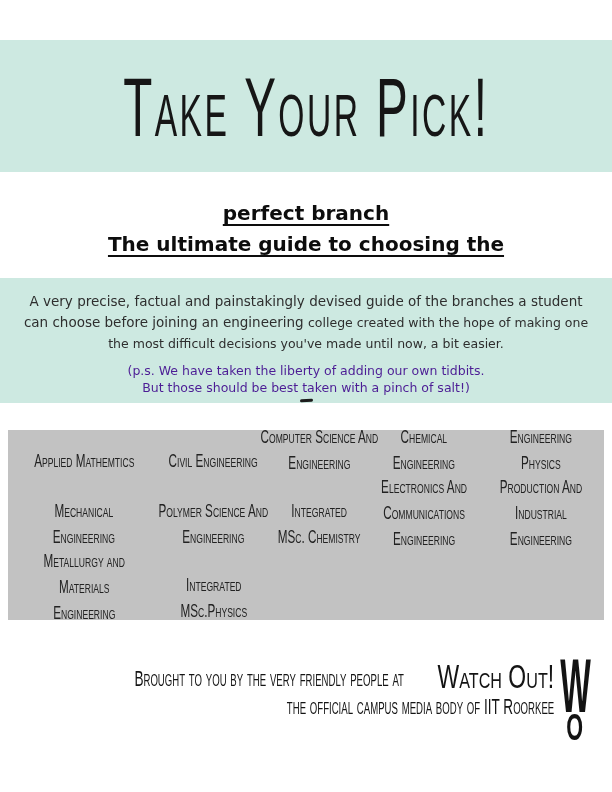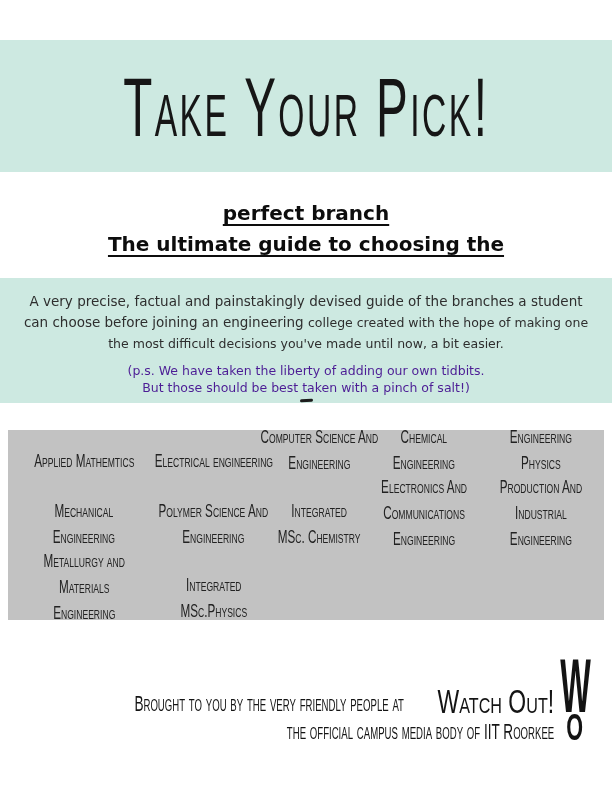--- a/index.html
+++ b/index.html
@@ -95,21 +95,21 @@
     color: #222222;
     text-align: center;
     white-space: pre;
     display: inline-block;
     transform: scale(0.78, 1.18);
   }
 
   
   .footer {
     position: absolute; top: 652px; left: 0; width: 612px;
-    display: flex; justify-content: flex-end; align-items: flex-end;
+    display: flex; justify-content: flex-end; align-items: flex-start;
     padding-right: 18px;
   }
   .credits {
     text-align: right;
     font-family: "Liberation Sans", sans-serif;
     font-variant: small-caps;
     color: #141414;
     margin-top: 10px;
   }
   .credit-line1 { white-space: nowrap; }
@@ -172,21 +172,21 @@
   </div>
 </section>
 
 <div class="dash-mark"></div>
 
 <section class="branch-grid">
   <div class="branch-cell">
       <span class="branch-label">Applied Mathemtics</span>
     </div>
   <div class="branch-cell">
-      <span class="branch-label">Electrical engineering</span>
+      <span class="branch-label">Civil Engineering</span>
     </div>
 
   <div class="branch-cell">
       <span class="branch-label">Computer Science And
 Engineering</span>
     </div>
   <div class="branch-cell">
       <span class="branch-label">Chemical
 Engineering</span>
     </div>

